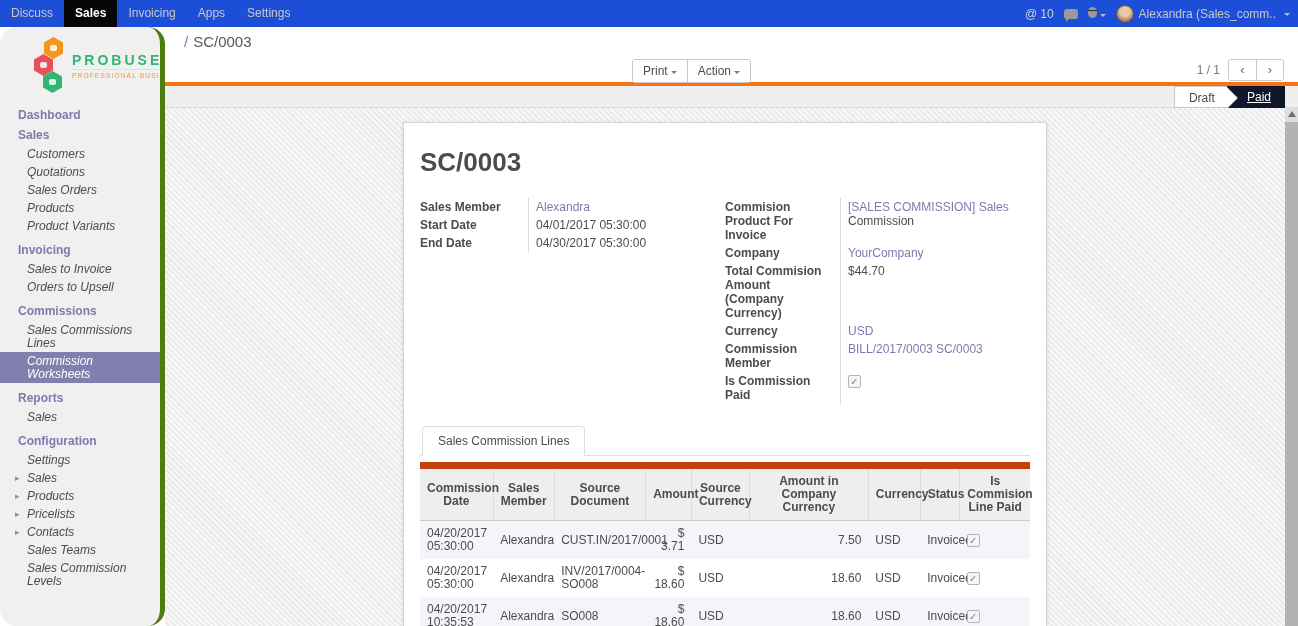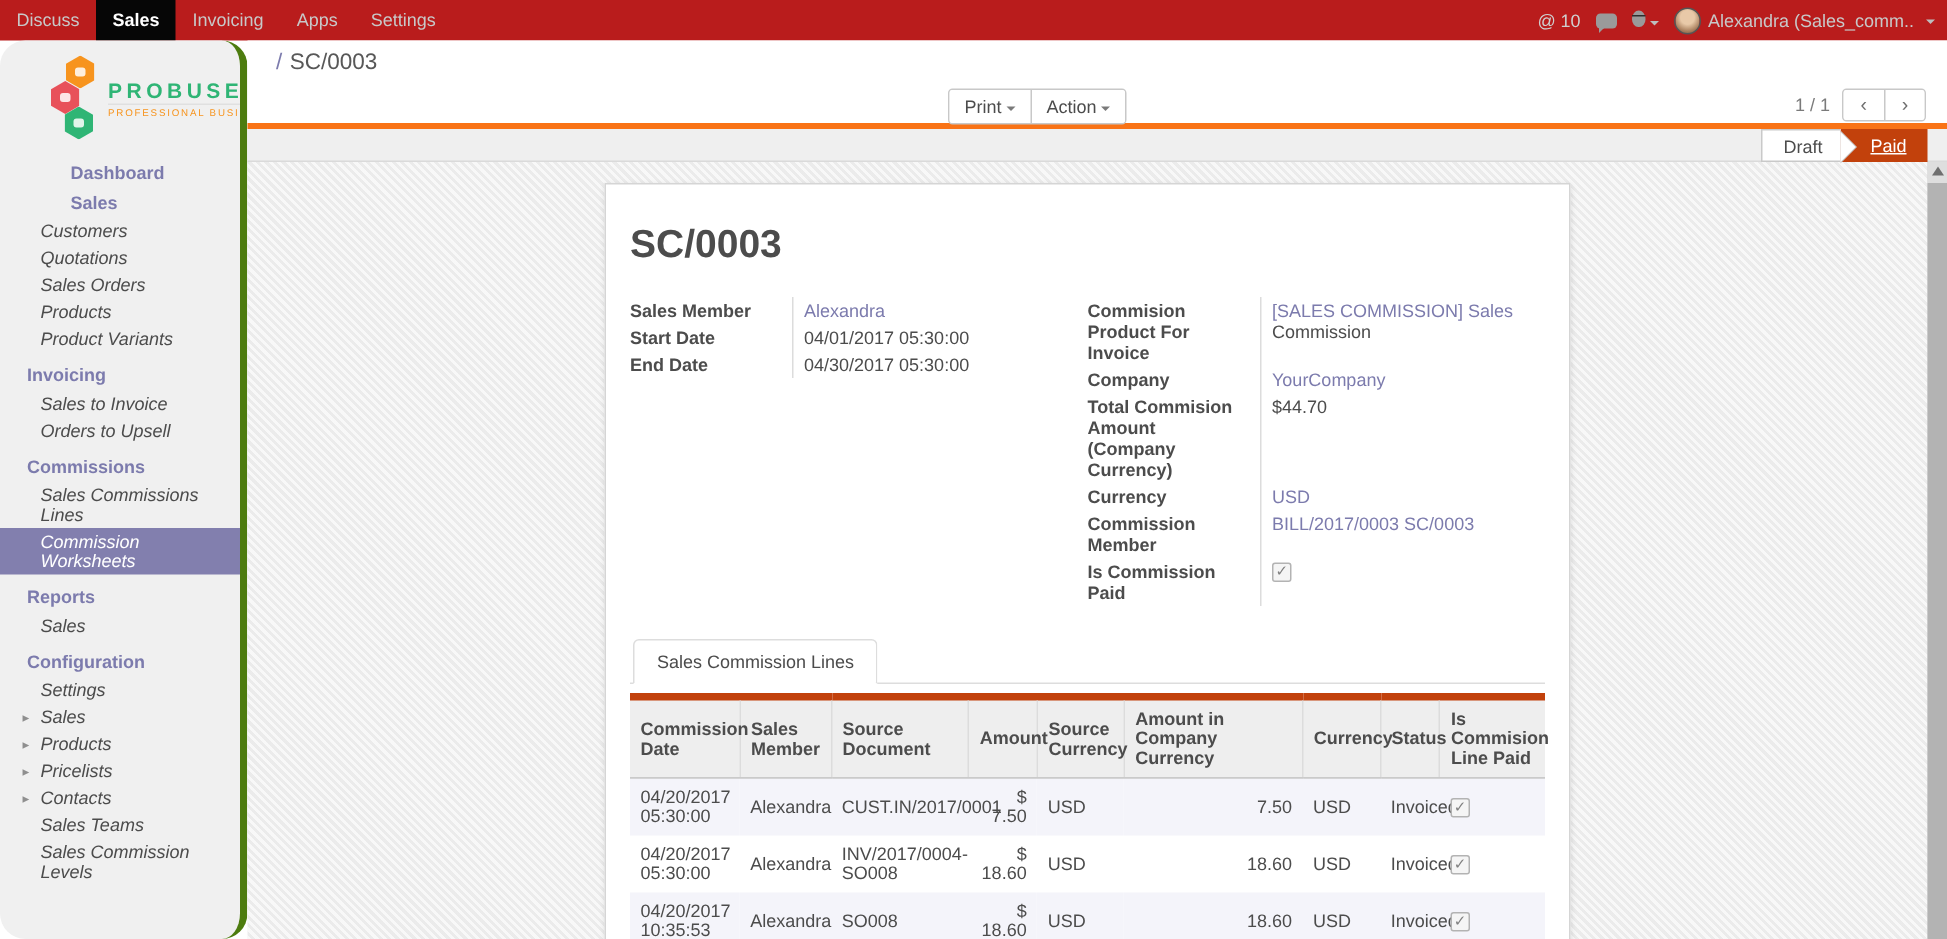--- a/index.html
+++ b/index.html
@@ -1,20 +1,20 @@
 <!DOCTYPE html>
 <html><head>
 <meta charset="utf-8">
 <style>
   * { margin:0; padding:0; box-sizing:border-box; }
   html,body { width:1298px; height:626px; overflow:hidden; background:#fff;
     font-family:"Liberation Sans","DejaVu Sans",sans-serif; font-size:12px; color:#4c4c4c; }
 
   
-  .topnav { height:27px; background:#b91c1c; display:flex; align-items:stretch; color:#c8c8c8; }
+  .topnav { height:27px; background:#1d4ed8; display:flex; align-items:stretch; color:#c8c8c8; }
   .topnav .menu { display:flex; }
   .topnav .nav-item { padding:0 11px; line-height:27px; cursor:pointer; }
   .topnav .nav-item.active { background:#060606; color:#fff; font-weight:bold; }
   .systray { margin-left:auto; display:flex; align-items:center; gap:10px; padding-right:8px; }
   .mention { display:flex; align-items:center; gap:3px; font-size:12px; color:#cfcfcf; }
   .bubble-icon { width:14px; height:10px; background:#9a9a9a; border-radius:3px; position:relative; display:inline-block; }
   .bubble-icon::after { content:""; position:absolute; left:2px; bottom:-3px; border:3px solid transparent; border-top-color:#9a9a9a; border-left-color:#9a9a9a; }
   .bug-icon { width:9px; height:11px; background:#9a9a9a; border-radius:50% 50% 46% 46%; position:relative; display:inline-block; }
   .bug-icon::before { content:""; position:absolute; top:3px; left:0; right:0; height:1px; background:#2e2e2e; }
   .caret { display:inline-block; border:3px solid transparent; border-top-color:#bdbdbd; margin-left:3px; transform:translateY(2px); }
@@ -32,21 +32,21 @@
   .hex { position:absolute; width:19px; height:22px; clip-path:polygon(50% 0,100% 25%,100% 75%,50% 100%,0 75%,0 25%); }
   .hex::after { content:""; position:absolute; left:6px; top:8px; width:7px; height:6px; background:rgba(255,255,255,.85); border-radius:2px; }
   .hex-orange { background:#f7941e; left:10px; top:0; }
   .hex-red    { background:#e8515a; left:0;   top:17px; }
   .hex-green  { background:#2fb575; left:9px; top:34px; }
   .logo-title { color:#2fb575; font-weight:bold; font-size:14px; letter-spacing:3px; border-bottom:1px solid #e0e0e0; padding-bottom:1px; }
   .logo-subtitle { color:#f7941e; font-size:6.5px; letter-spacing:1.2px; margin-top:2px; white-space:nowrap; }
 
   .snav { padding-bottom:10px; }
   .sec-header { color:#7c7bad; font-weight:bold; padding:3px 6px 3px 18px; margin-top:5px; cursor:pointer; }
-  .sec-header.tight { margin-top:0;margin-left:29px; }
+  .sec-header.tight { margin-top:0; }
   .item { display:flex; align-items:center; color:#4c4c4c; padding:2.5px 6px 2.5px 27px; cursor:pointer; line-height:13px;font-style:italic; }
   .item.active { background:#827fae; color:#fff; }
   .expand-icon { color:#8f8f8f; font-size:9px; margin-left:-12px; width:12px; display:inline-block; }
 
   
   .breadcrumb-bar { height:29px; background:#fff; display:flex; align-items:center; padding-left:14px; font-size:15px; }
   .bc-link { color:#7c7bad; cursor:pointer; }
   .bc-sep { color:#7c7bad; margin:0 5px; }
   .bc-current { color:#585858; }
   .controls { height:30px; background:#fff; border-bottom:4px solid #f97316; position:relative;padding-left:12px; }
@@ -60,21 +60,21 @@
   .pager-btn { width:27px; text-align:center; padding:2px 0 3px; color:#6e6e6e; font-size:13px; background:#fff; border:none; cursor:pointer; font-family:inherit; }
   .pager-btn + .pager-btn { border-left:1px solid #c8c8c8; }
 
   
   .statusbar { height:22px; background:#efefef; border-bottom:1px solid #dadada; display:flex; justify-content:flex-end; padding-right:13px; }
   .steps { display:flex; height:22px; }
   .step { position:relative; line-height:22px; font-size:12px; }
   .step-draft { background:#fff; color:#4c4c4c; padding:0 12px 0 14px; border-top:1px solid #c9c9c9; border-bottom:1px solid #c9c9c9; border-left:1px solid #c9c9c9; z-index:2; }
   .step-draft::before { content:""; position:absolute; right:-11px; top:0; border-left:11px solid #c9c9c9; border-top:11px solid transparent; border-bottom:11px solid transparent; }
   .step-draft::after  { content:""; position:absolute; right:-10px; top:1px; border-left:10px solid #fff; border-top:10px solid transparent; border-bottom:10px solid transparent; }
-  .step-paid { background:#c2410c; color:#fff; padding:0 14px 0 20px; z-index:1;text-decoration:underline; }
+  .step-paid { background:#0f172a; color:#fff; padding:0 14px 0 20px; z-index:1;text-decoration:underline; }
 
   
   .content { height:518px; background:#efefef;
     background-image:repeating-linear-gradient(45deg, rgba(255,255,255,.55) 0 2px, rgba(0,0,0,.015) 2px 4px);
     padding-top:14px; overflow:hidden; }
   .sheet { width:644px; margin:0 auto 0 238px; background:#fff; border:1px solid #d5d5d5; box-shadow:0 1px 4px rgba(0,0,0,.12); min-height:488px; padding:24px 16px 14px; }
   .sheet-title { font-size:26px; font-weight:bold; color:#4c4c4c; margin-bottom:20px; }
 
   .groups { display:flex; }
   .group { flex:1; }
@@ -85,21 +85,21 @@
   .link { color:#7c7bad; cursor:pointer; }
 
   .cb { display:inline-block; width:13px; height:13px; border:1px solid #b3b3b3; border-radius:2px; background:#f5f5f5; text-align:center; line-height:11px; font-size:10px; color:#808080; vertical-align:middle; }
 
   
   .tabs { margin-top:22px; border-bottom:1px solid #ddd; padding-left:2px; }
   .tab { display:inline-block; background:#fff; border:1px solid #ddd; border-bottom:1px solid #fff; border-radius:4px 4px 0 0; padding:7px 15px; margin-bottom:-1px; color:#4c4c4c; cursor:pointer; }
 
   
   table.list { width:100%; border-collapse:collapse; table-layout:fixed; margin-top:6px; }
-  table.list th { background:#eee; font-weight:bold; text-align:left; padding:6px 7px; border-top:5px solid #c2410c; border-bottom:1px solid #cacaca; border-left:1px solid #dcdcdc; vertical-align:middle; line-height:13px; }
+  table.list th { background:#eee; font-weight:bold; text-align:center; padding:6px 7px; border-top:7px solid #c2410c; border-bottom:1px solid #cacaca; border-left:1px solid #dcdcdc; vertical-align:middle; line-height:13px; }
   table.list th:first-child { border-left:none; }
   table.list td { padding:6px 7px; vertical-align:middle; line-height:13px; color:#4c4c4c; }
   tr.stripe td { background:#f4f4fa; }
   .num { text-align:right; }
   .w-date{width:12%} .w-member{width:10%} .w-source{width:15%} .w-amount{width:7.5%} .w-scur{width:9.5%}
   .w-acc{width:19.5%} .w-cur{width:8.5%} .w-status{width:6.5%} .w-paid{width:11.5%}
 
   
   .scrollbar { position:absolute; right:0; top:81px; bottom:0; width:13px; background:#cfcfcf; z-index:5; cursor:pointer; }
   .sb-up { height:14px; background:#dedede; display:flex; align-items:center; justify-content:center; }
@@ -283,21 +283,21 @@
               <th class="w-cur">Currency</th>
               <th class="w-status">Status</th>
               <th class="w-paid">Is Commision Line Paid</th>
             </tr>
           </thead>
           <tbody>
             <tr class="stripe">
               <td>04/20/2017 05:30:00</td>
               <td>Alexandra</td>
               <td>CUST.IN/2017/0001</td>
-              <td class="num">$ 7.50</td>
+              <td class="num">$ 3.71</td>
               <td>USD</td>
               <td class="num">7.50</td>
               <td>USD</td>
               <td>Invoiced</td>
               <td><span class="cb"><span>✓</span></span></td>
             </tr>
             <tr>
               <td>04/20/2017 05:30:00</td>
               <td>Alexandra</td>
               <td>INV/2017/0004-SO008</td>

